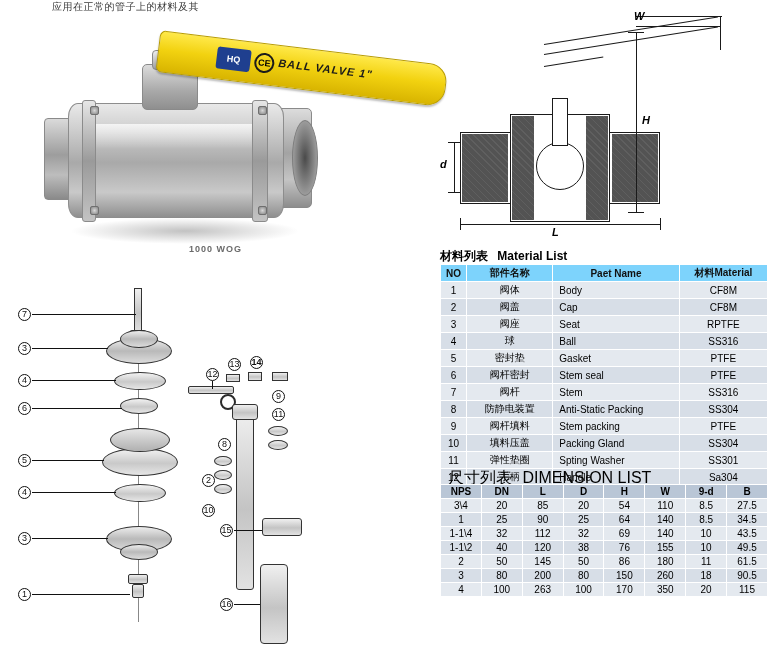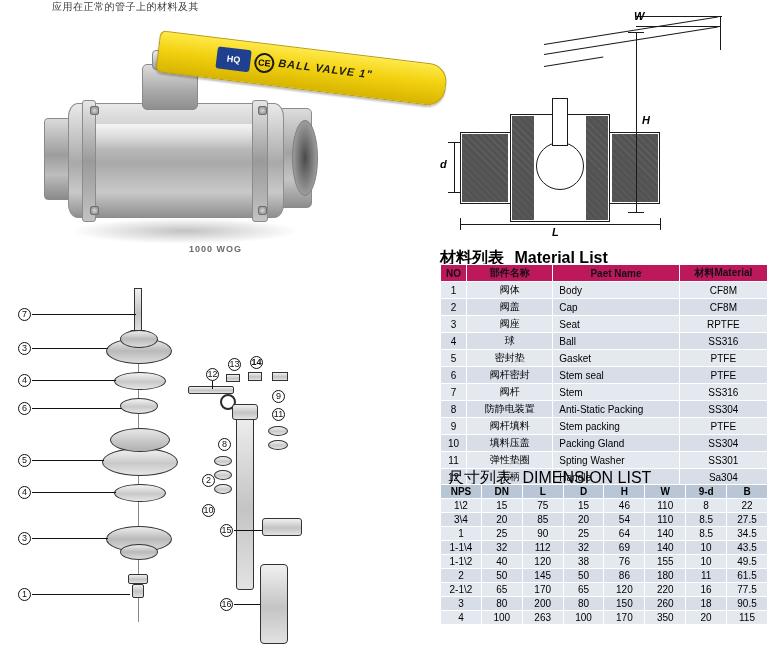--- a/index.html
+++ b/index.html
@@ -161,35 +161,35 @@
     position:absolute; border:1.1px solid #333;
     background:linear-gradient(180deg,#f0f0f0,#c4c4c4 55%,#e2e2e2);
   }
   .oring{
     position:absolute; border:2px solid #2b2b2b; border-radius:50%;
     background:transparent;
   }
 
   
   .mat-title{
-    position:absolute; left:440px; top:248px; font-size:16px; font-weight:bold;
+    position:absolute; left:440px; top:248px; font-size:12px; font-weight:bold;
   }
   table.tbl{
     position:absolute; border-collapse:collapse; font-size:10px;
     background:#fff;
   }
   table.tbl th, table.tbl td{
     border:1px solid #ffffff;
     padding:1px 3px;
     text-align:center;
     white-space:nowrap;
   }
   .mat { left:440px; top:264px; width:328px; }
   .mat th{
-    background:#be185d; font-weight:bold; font-size:10px; color:#111;
+    background:#7dd3fc; font-weight:bold; font-size:10px; color:#111;
   }
   .mat td{ background:#e4e9ef; }
   .mat tr:nth-child(even) td{ background:#d7dee7; }
   .mat td.no{ width:26px; }
   .mat td.cn{ width:86px; }
   .mat td.en{ width:126px; text-align:left; padding-left:6px; }
   .mat td.mt{ width:88px; }
 
   .dim-title{
     position:absolute; left:448px; top:468px; font-size:16px; font-weight:normal;
@@ -454,30 +454,20 @@
           <th>L</th>
           <th>D</th>
           <th>H</th>
           <th>W</th>
           <th>9-d</th>
           <th>B</th>
         </tr>
       </thead>
     <tbody id="dim-body">
         <tr>
-          <td>1\2</td>
-          <td>15</td>
-          <td>75</td>
-          <td>15</td>
-          <td>46</td>
-          <td>110</td>
-          <td>8</td>
-          <td>22</td>
-        </tr>
-        <tr>
           <td>3\4</td>
           <td>20</td>
           <td>85</td>
           <td>20</td>
           <td>54</td>
           <td>110</td>
           <td>8.5</td>
           <td>27.5</td>
         </tr>
         <tr>
@@ -514,30 +504,20 @@
           <td>2</td>
           <td>50</td>
           <td>145</td>
           <td>50</td>
           <td>86</td>
           <td>180</td>
           <td>11</td>
           <td>61.5</td>
         </tr>
         <tr>
-          <td>2-1\2</td>
-          <td>65</td>
-          <td>170</td>
-          <td>65</td>
-          <td>120</td>
-          <td>220</td>
-          <td>16</td>
-          <td>77.5</td>
-        </tr>
-        <tr>
           <td>3</td>
           <td>80</td>
           <td>200</td>
           <td>80</td>
           <td>150</td>
           <td>260</td>
           <td>18</td>
           <td>90.5</td>
         </tr>
         <tr>

